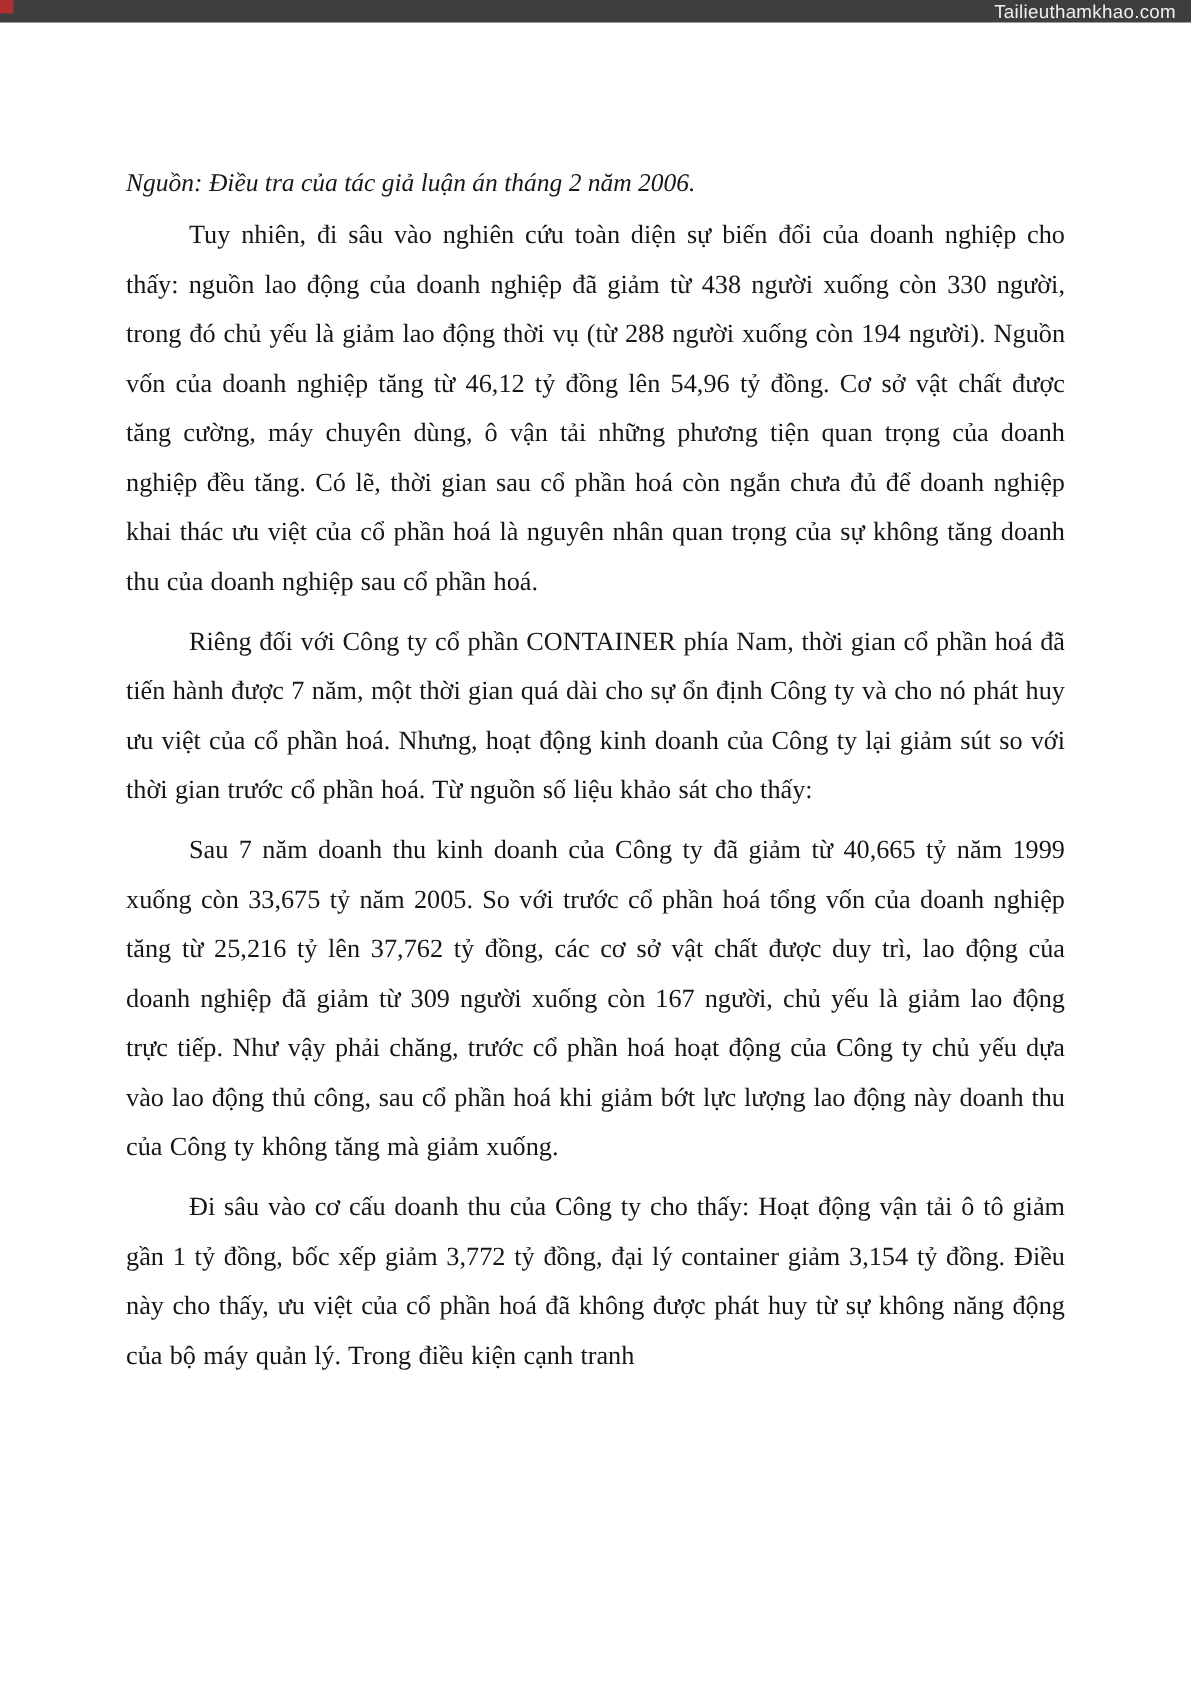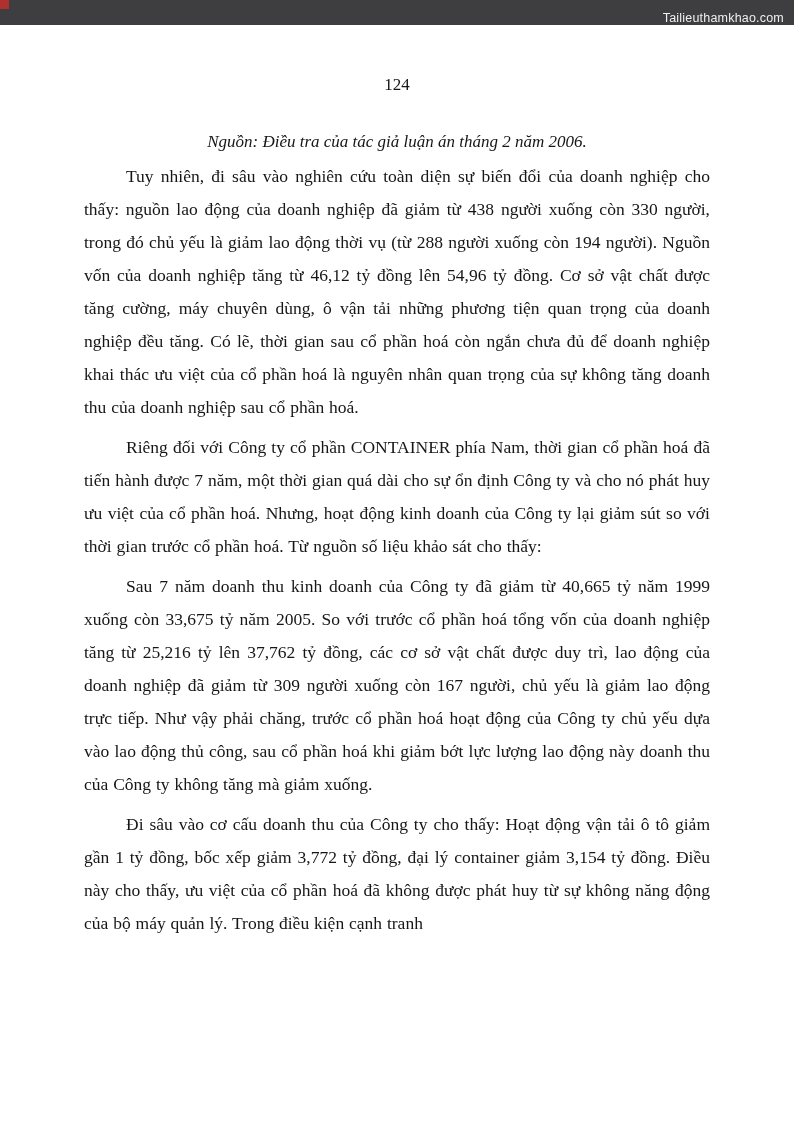--- a/index.html
+++ b/index.html
@@ -13,21 +13,21 @@
     position: relative;
     overflow: hidden;
     font-family: "Liberation Serif", serif;
     color: #161616;
   }
   .top-bar {
     position: absolute;
     top: 0;
     left: 0;
     width: 794px;
-    height: 25px;
+    height: 15px;
     background: #3e3e40;
     box-sizing: border-box;
     display: flex;
     align-items: flex-end;
     justify-content: flex-end;
     padding: 0 10px;
     font-family: "Liberation Sans", sans-serif;
     font-size: 12.5px;
     color: #efefef;
     letter-spacing: 0.2px;
@@ -49,21 +49,21 @@
     padding: 48px 84px 0 84px;
   }
   .page-number {
     text-align: center;
     font-size: 17px;
     line-height: 20px;
     margin: 0 0 0 0;
   }
   .source-line {
     margin-top: 36px;
-    text-align: center;
+    text-align: left;
     font-style: italic;
     font-size: 17px;
     line-height: 22px;
   }
   .doc-para {
     margin: 7px 0 0 0;
     text-align: justify;
     text-indent: 42px;
     font-size: 17.5px;
     line-height: 33px;
@@ -74,19 +74,18 @@
 </style>
 </head>
 <body>
 
 <div class="top-bar">
   <span class="corner-accent"></span>
   <span>Tailieuthamkhao.com</span>
 </div>
 
 <div class="page-body">
-  <div class="page-number">124</div>
   <div class="source-line">Nguồn: Điều tra của tác giả luận án tháng 2 năm 2006.</div>
   <p class="doc-para first">Tuy nhiên, đi sâu vào nghiên cứu toàn diện sự biến đổi của doanh nghiệp cho thấy: nguồn lao động của doanh nghiệp đã giảm từ 438 người xuống còn 330 người, trong đó chủ yếu là giảm lao động thời vụ (từ 288 người xuống còn 194 người). Nguồn vốn của doanh nghiệp tăng từ 46,12 tỷ đồng lên 54,96 tỷ đồng. Cơ sở vật chất được tăng cường, máy chuyên dùng, ô vận tải những phương tiện quan trọng của doanh nghiệp đều tăng. Có lẽ, thời gian sau cổ phần hoá còn ngắn chưa đủ để doanh nghiệp khai thác ưu việt của cổ phần hoá là nguyên nhân quan trọng của sự không tăng doanh thu của doanh nghiệp sau cổ phần hoá.</p>
   <p class="doc-para">Riêng đối với Công ty cổ phần  CONTAINER phía Nam, thời gian cổ phần hoá đã tiến hành được 7 năm, một thời gian quá dài cho sự ổn định Công ty và cho nó phát huy ưu việt của cổ phần hoá. Nhưng, hoạt động kinh doanh của Công ty lại giảm sút so với thời gian trước cổ phần hoá. Từ nguồn số liệu khảo sát cho thấy:</p>
   <p class="doc-para">Sau 7 năm doanh thu kinh doanh của Công ty đã giảm từ 40,665 tỷ năm 1999 xuống còn 33,675 tỷ năm 2005. So với trước cổ phần hoá tổng vốn của doanh nghiệp tăng từ 25,216 tỷ lên 37,762 tỷ đồng, các cơ sở vật chất được duy trì, lao động của doanh nghiệp đã giảm từ 309 người xuống còn 167 người, chủ yếu là giảm lao động trực tiếp. Như vậy phải chăng, trước cổ phần hoá hoạt động của Công ty chủ yếu dựa vào lao động thủ công, sau cổ phần hoá khi giảm bớt lực lượng lao động này doanh thu của Công ty không tăng mà giảm xuống.</p>
   <p class="doc-para">Đi sâu vào cơ cấu doanh thu của Công ty cho thấy: Hoạt động vận tải ô tô giảm gần 1 tỷ đồng, bốc xếp giảm 3,772 tỷ đồng, đại lý container giảm 3,154 tỷ đồng. Điều này cho thấy, ưu việt của cổ phần hoá đã không được phát huy từ sự không năng động của bộ máy quản lý. Trong điều kiện cạnh tranh</p>
 </div>
 
 </body></html>

